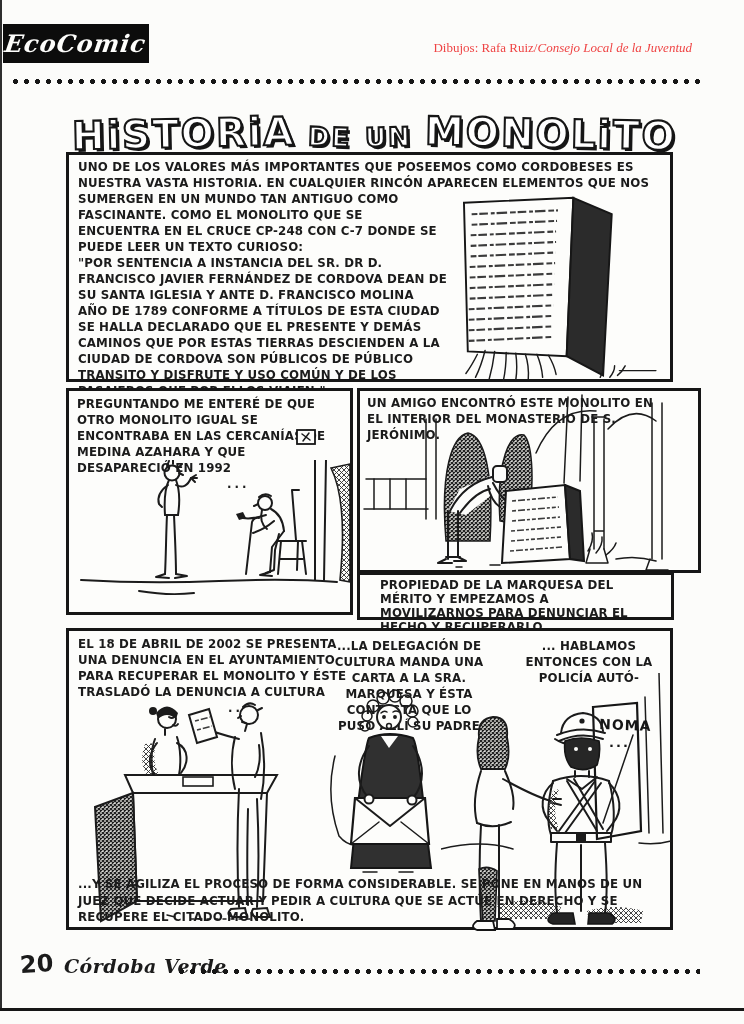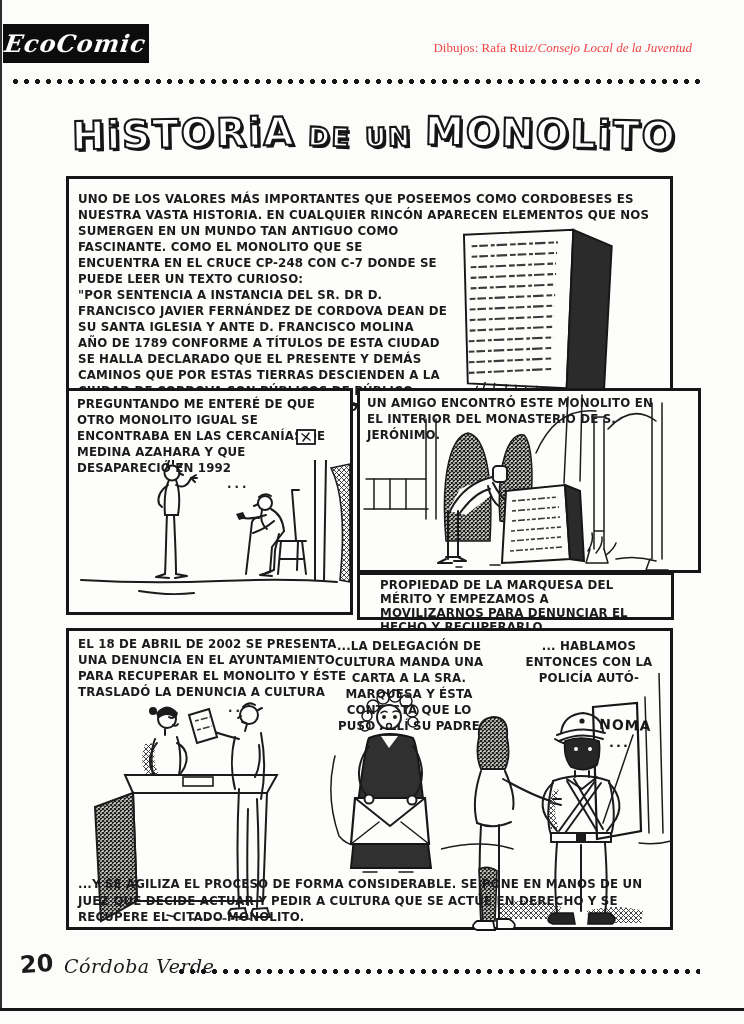--- a/index.html
+++ b/index.html
@@ -22,37 +22,37 @@
   
   .title-row{left:72px;top:95px;width:600px;height:58px;display:flex;align-items:flex-end;gap:13px;}
   .tw{font-weight:900;color:#ffffff;-webkit-text-stroke:2.1px #161616;
       text-shadow:2.5px 2.5px 0 #161616;letter-spacing:2px;line-height:1;}
   .tw.big{font-size:39px;}
   .tw.small{font-size:26px;margin-bottom:3px;}
   .r-1{transform:rotate(-1.3deg);} .r1{transform:rotate(1.2deg);} .r2{transform:rotate(2deg);}
   
   .panel{border:3px solid #161616;background:#fdfdfb;box-sizing:border-box;}
   .ctext{font-size:11.8px;line-height:16px;font-weight:700;letter-spacing:0.15px;color:#1b1b1b;}
-  .p1{left:66px;top:152px;width:607px;height:230px;padding:12px 9px;margin-top:24px;}
+  .p1{left:66px;top:152px;width:607px;height:230px;padding:4px 9px;}
   .p1 p{margin:0;}
   .inset{float:right;width:206px;height:190px;margin:4px 0 0 8px;}
   .p2{left:66px;top:388px;width:287px;height:227px;padding:5px 8px;}
   .p3{left:357px;top:388px;width:344px;height:185px;}
   .p3-text{left:7px;top:4px;width:286px;}
   .p3cap{left:357px;top:572px;width:317px;height:48px;padding:3px 20px;line-height:14px;}
   .p4{left:66px;top:628px;width:607px;height:302px;}
   .p4-left{left:9px;top:5px;width:280px;}
   .p4-mid{left:262px;top:7px;width:156px;text-align:center;}
   .p4-right{left:450px;top:7px;width:140px;text-align:center;}
   .p4-cap{left:9px;top:245px;width:592px;line-height:16.5px;}
   .dots3{letter-spacing:3px;}
   .ell-l{padding-left:150px;}
   
   .page-num{left:20px;top:950px;font-size:24px;font-weight:900;transform:rotate(-4deg);}
-  .mag-name{left:64px;top:955px;font-family:"DejaVu Serif",serif;font-style:italic;font-weight:normal;font-size:19px;letter-spacing:0.5px;}
+  .mag-name{left:64px;top:955px;font-family:"DejaVu Serif",serif;font-style:italic;font-weight:bold;font-size:19px;letter-spacing:0.5px;}
   
   svg{display:block;}
   .s{fill:none;stroke:#1b1b1b;stroke-width:2;stroke-linecap:round;stroke-linejoin:round;}
   .s15{fill:none;stroke:#1b1b1b;stroke-width:1.5;stroke-linecap:round;stroke-linejoin:round;}
   .scr{fill:none;stroke:#3b3b3b;stroke-width:2.2;stroke-dasharray:6 2 9 3 4 2 11 3;}
   .scr-sm{fill:none;stroke:#3b3b3b;stroke-width:1.6;stroke-dasharray:4 2 7 2 3 2;}
   .noma{font-family:"DejaVu Sans",sans-serif;font-size:14px;font-weight:700;fill:#161616;letter-spacing:1px;}
   .noma-dots{font-family:"DejaVu Sans",sans-serif;font-size:13px;font-weight:700;fill:#161616;letter-spacing:2px;}
 </style>
 </head>

